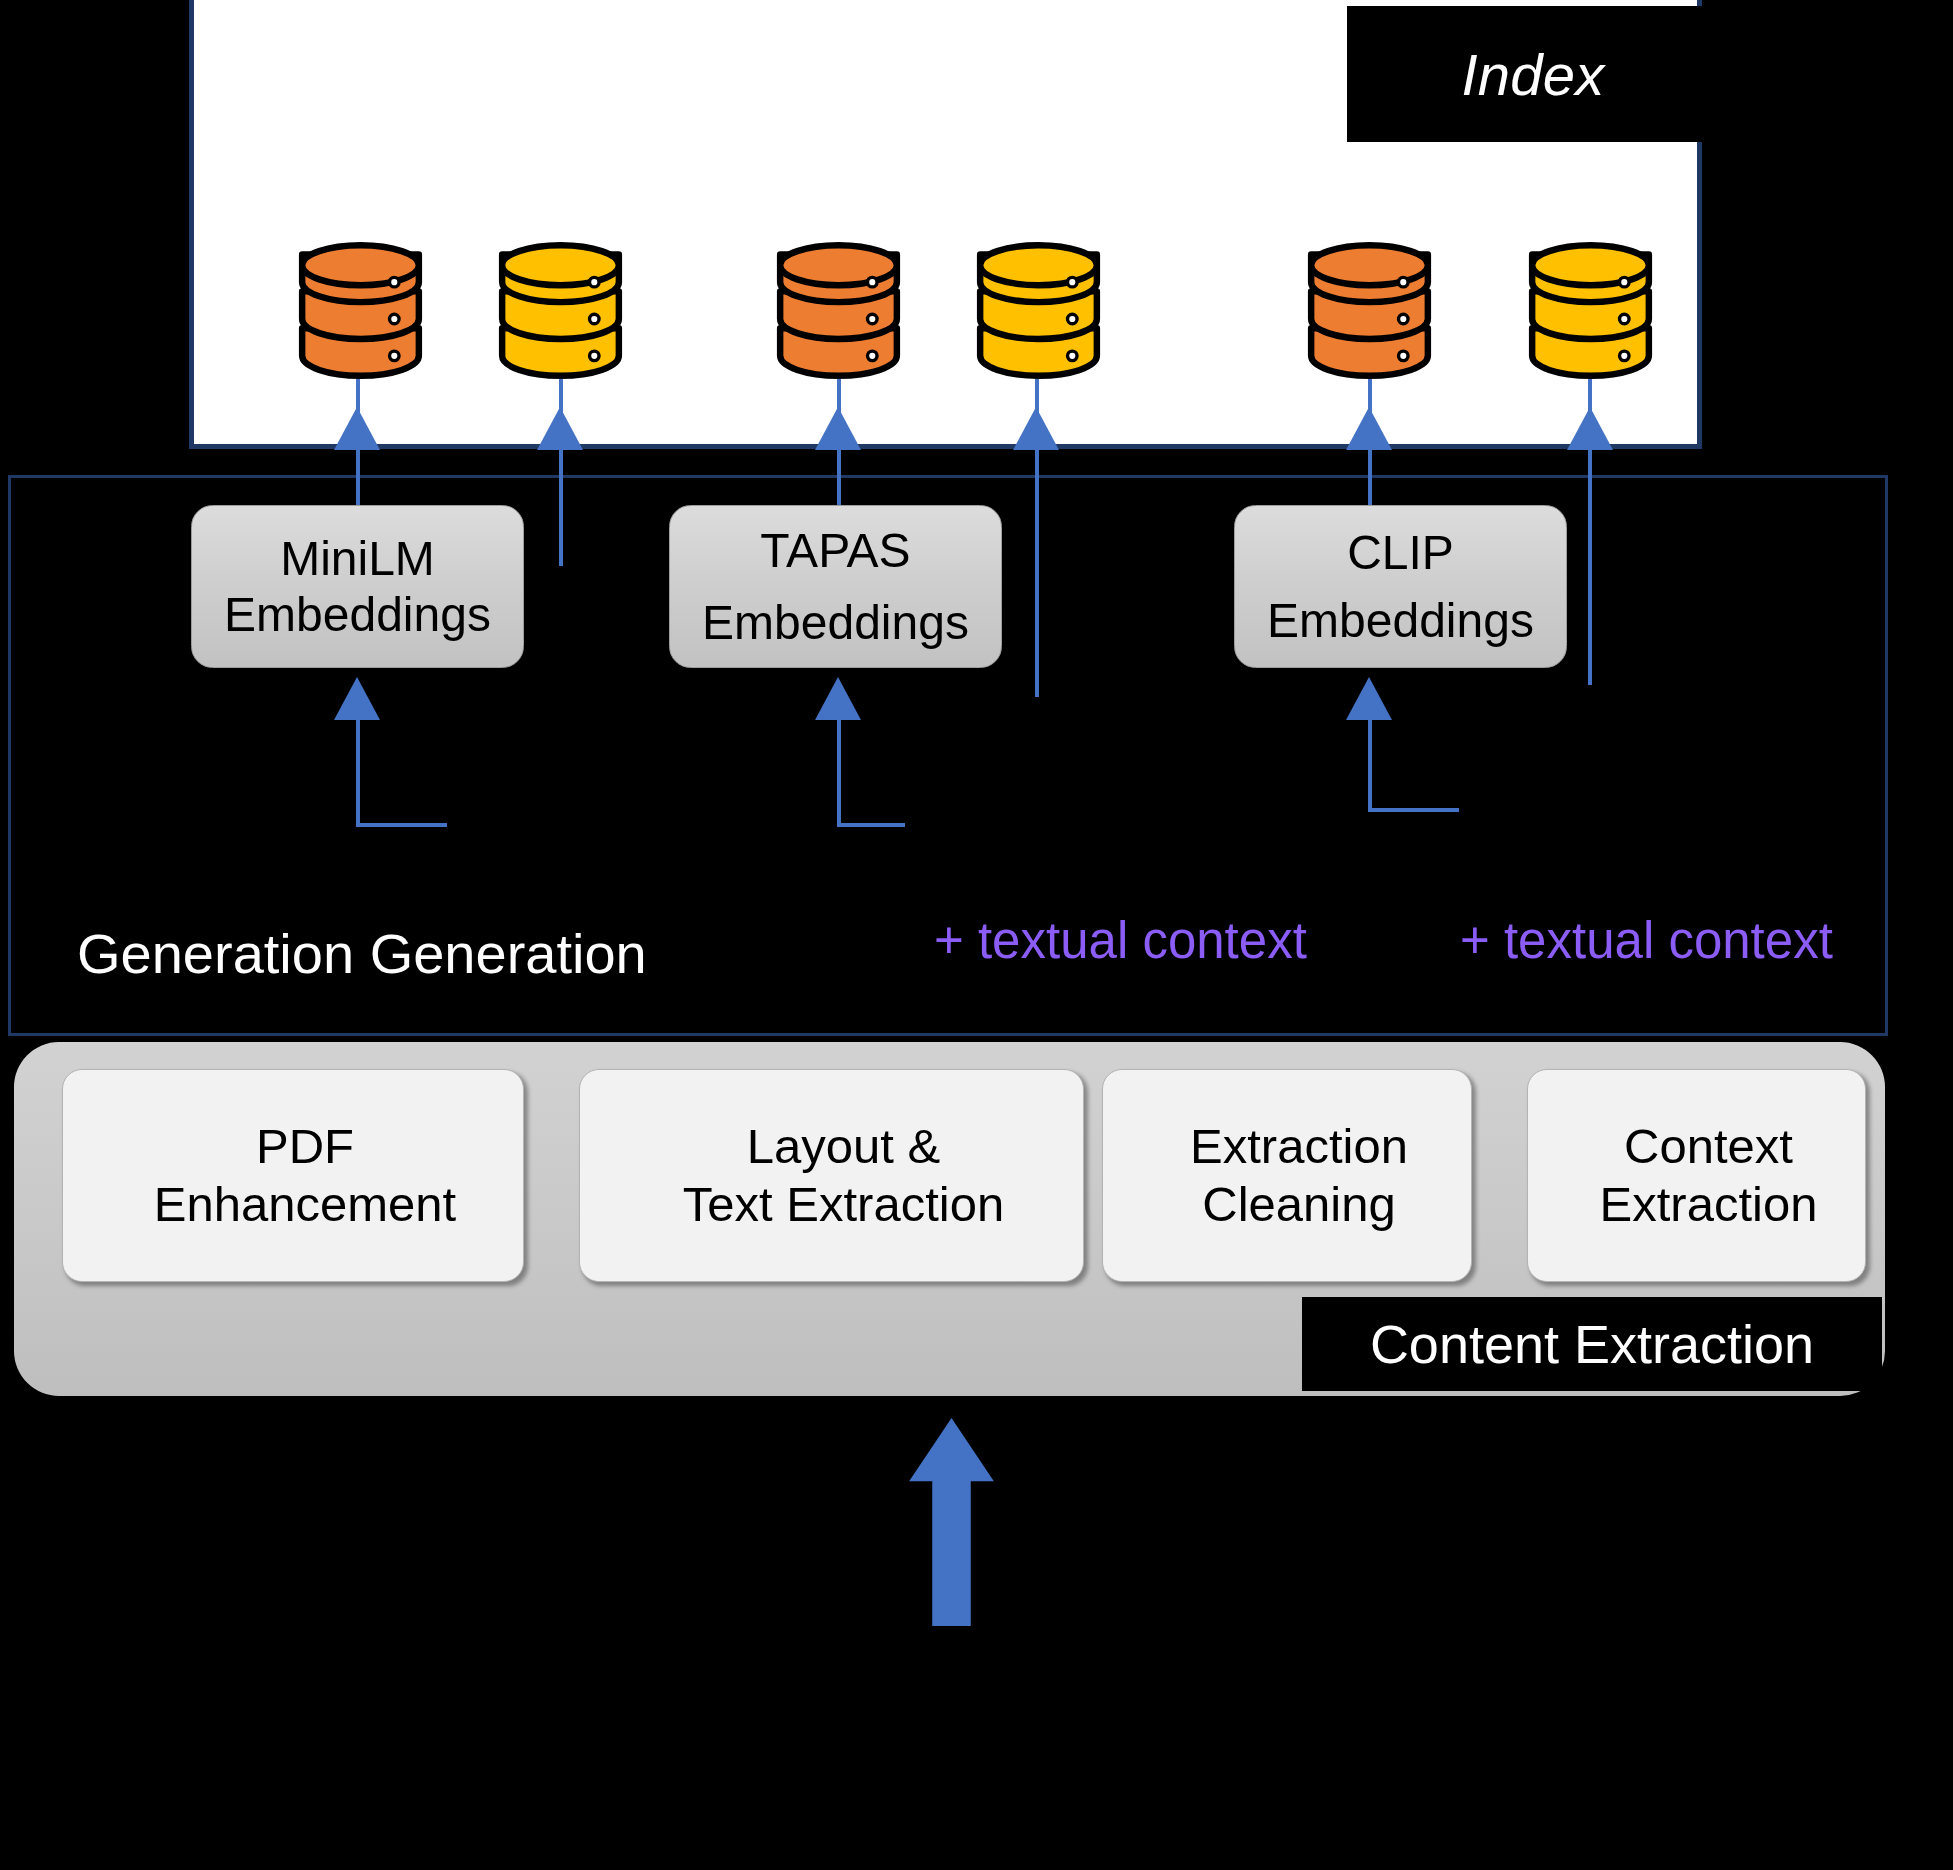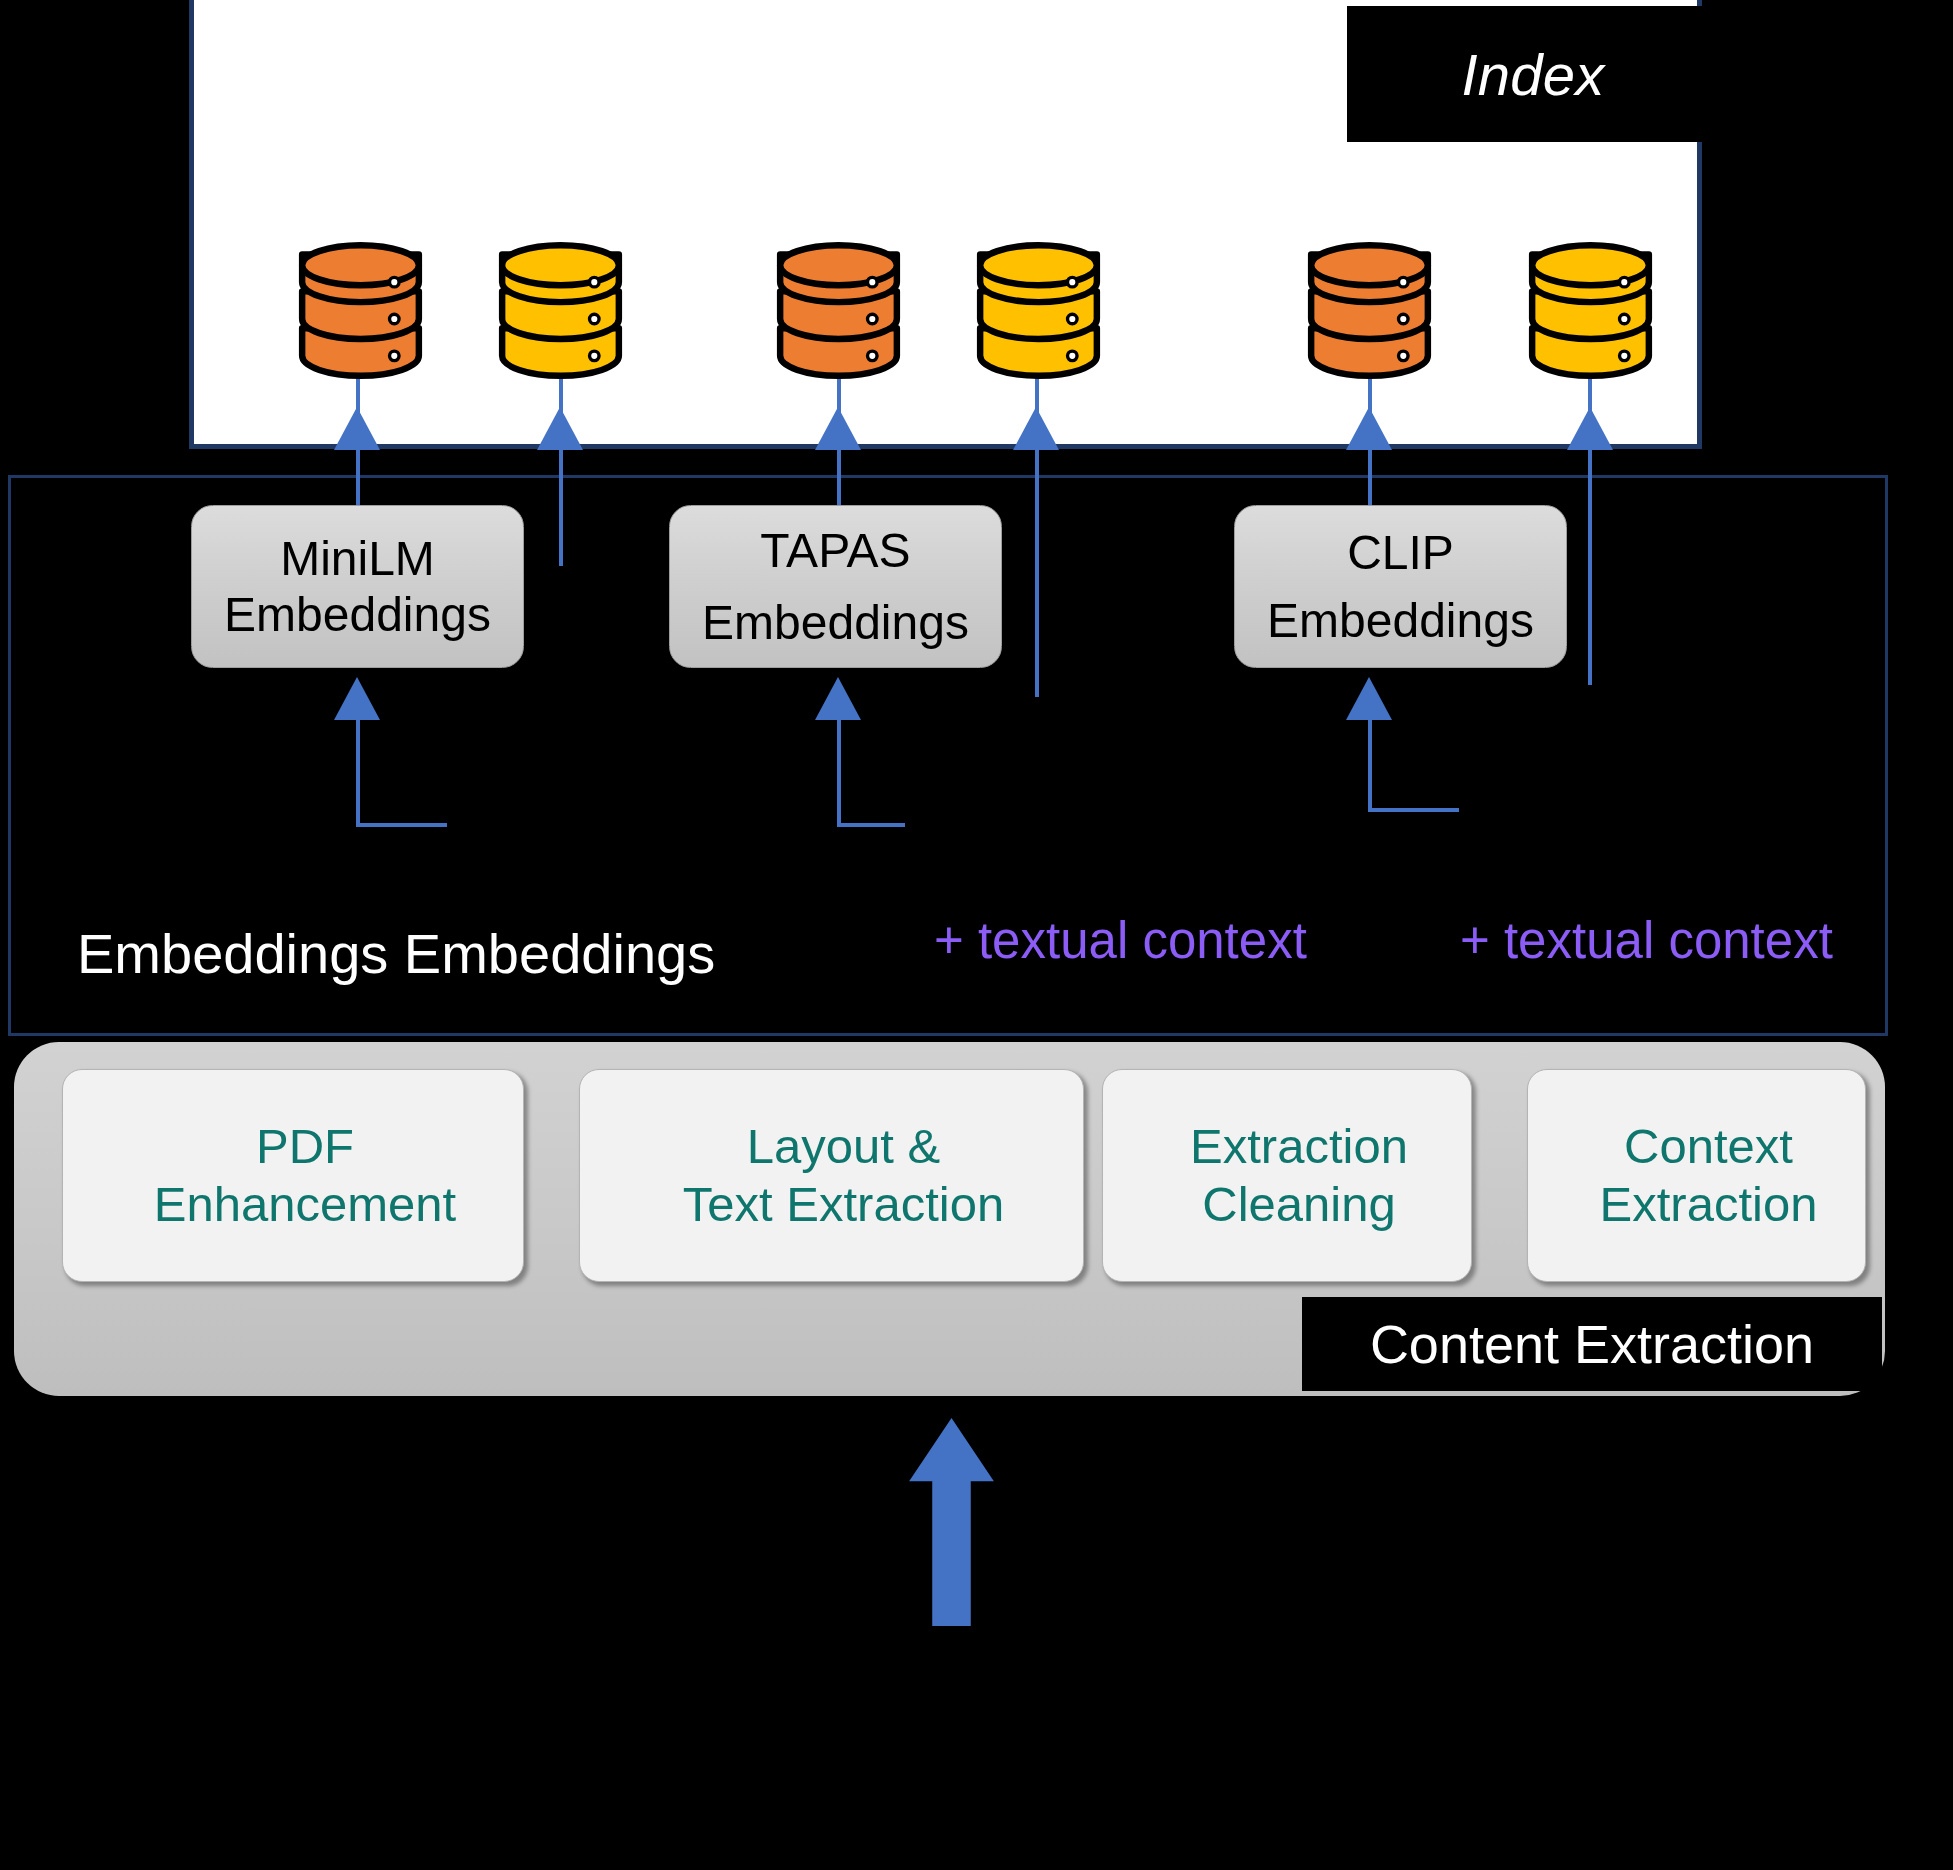--- a/index.html
+++ b/index.html
@@ -127,21 +127,21 @@
   .cx-box{
     position:absolute;
     top:1069px;
     height:213px;
     border-radius:20px;
     border:1.5px solid #B4B4B4;
     background:#F2F2F2;
     box-shadow:3.1px 3.9px 4.6px rgba(0,0,0,.35);
     display:flex;flex-direction:column;
     align-items:center;justify-content:center;
-    color:#0f766e;
+    color:#000000;
     font-size:49px;
     line-height:1.18;
     box-sizing:border-box;
     z-index:3;
     padding-left:24px;
   }
   .cx-badge{
     position:absolute;
     left:1302px; top:1297px;
     width:580px; height:94px;
@@ -284,21 +284,21 @@
 
   <div class="vline" style="left:356px;top:717px;height:109px;"></div>
   <div class="hline" style="left:356px;top:823px;width:91px;"></div>
 
   <div class="vline" style="left:837px;top:717px;height:109px;"></div>
   <div class="hline" style="left:837px;top:823px;width:68px;"></div>
 
   <div class="vline" style="left:1368px;top:717px;height:94px;"></div>
   <div class="hline" style="left:1368px;top:808px;width:91px;"></div>
 
-  <div class="emb-title">Embeddings Embeddings</div>
+  <div class="emb-title">Generation Generation</div>
   <div class="ctx-label ctx-1">+ textual context</div>
   <div class="ctx-label ctx-2">+ textual context</div>
 
   <div class="content-panel"></div>
 
   <div class="cx-box" style="left:62px;width:462px;">
     <span>PDF</span>
     <span>Enhancement</span>
   </div>
   <div class="cx-box" style="left:579px;width:505px;">

